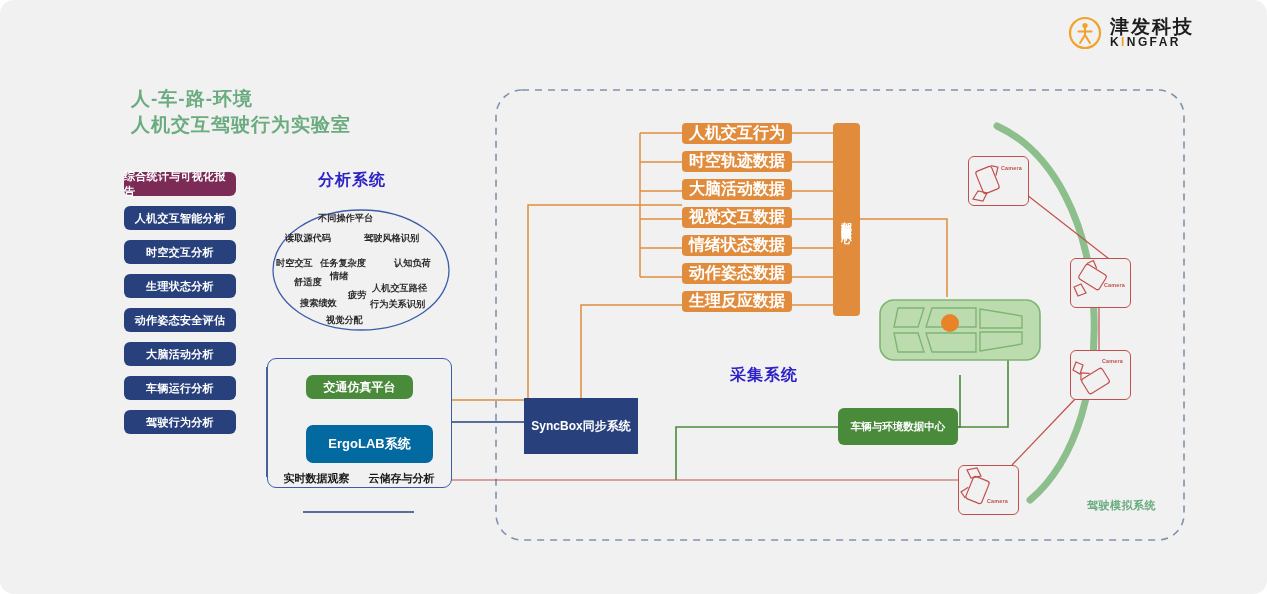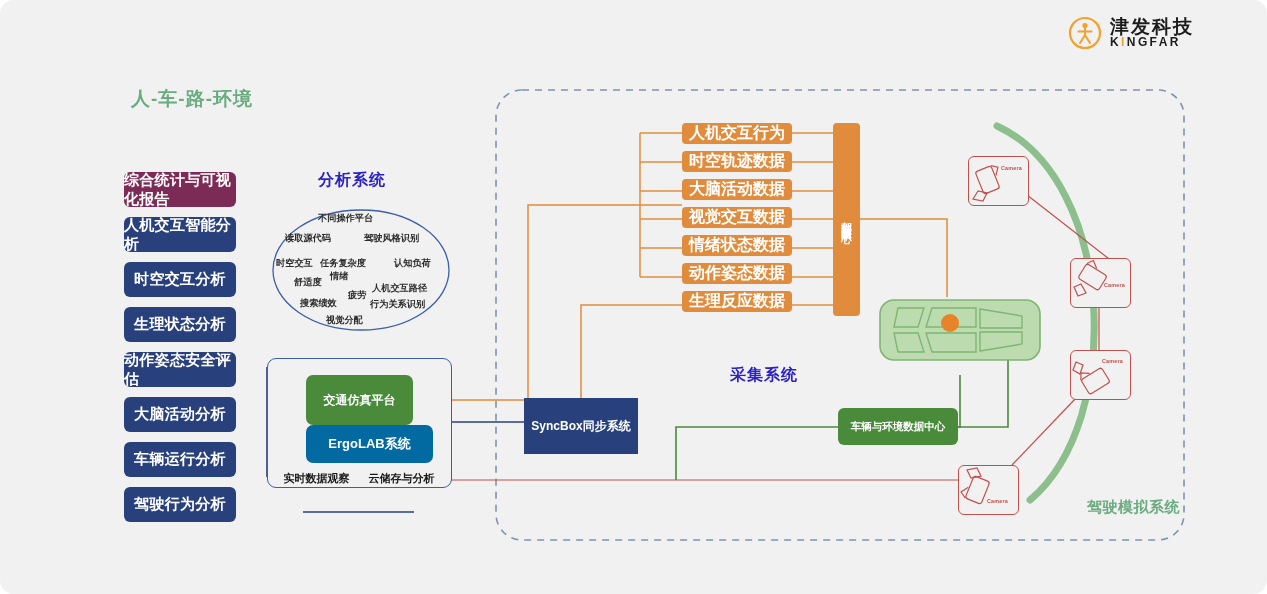--- a/index.html
+++ b/index.html
@@ -7,37 +7,37 @@
   #stage{position:relative;width:1267px;height:594px;background:#f1f1f1;border-radius:14px;overflow:hidden;}
   #stage:before{content:"";position:absolute;inset:6px;border-radius:10px;background:#f1f1f1;}
   .lay{position:absolute;inset:0;}
   svg.lay{z-index:1;}
   .ui{position:absolute;z-index:3;}
 
   
   .title{left:131px;top:86px;width:330px;color:#6aab7f;font-weight:bold;font-size:19px;line-height:26px;letter-spacing:1px;}
 
   
-  .pill{width:112px;height:35px;border-radius:6px;display:flex;align-items:center;justify-content:center;
-        color:#ffffff;font-size:15px;font-weight:bold;letter-spacing:.3px;background:#28407c;}
+  .pill{width:112px;height:24px;border-radius:6px;display:flex;align-items:center;justify-content:center;
+        color:#ffffff;font-size:11px;font-weight:bold;letter-spacing:.3px;background:#28407c;}
   .pill.first{background:#7c2a56;}
   .pillwrap{left:124px;top:172px;display:flex;flex-direction:column;gap:10px;}
 
   
   .h-analysis{left:318px;top:170px;color:#2d22c6;font-size:16px;font-weight:bold;letter-spacing:1px;}
   .h-collect{left:730px;top:365px;color:#2d22c6;font-size:16px;font-weight:bold;letter-spacing:1px;}
-  .h-sim{left:1087px;top:498px;color:#6aab7f;font-size:15px;font-weight:bold;letter-spacing:.5px;}
+  .h-sim{left:1087px;top:498px;color:#6aab7f;font-size:11px;font-weight:bold;letter-spacing:.5px;}
 
   
   .cloud{left:276px;top:212px;width:172px;height:118px;}
   .cw{position:absolute;color:#2b2b2b;font-size:9.2px;font-weight:bold;white-space:nowrap;}
 
   
   .platbox{left:267px;top:358px;width:183px;height:128px;border:1.6px solid #3b5ea8;border-radius:9px;background:#f1f1f1;}
-  .btn-green{position:absolute;left:38px;top:16px;width:107px;height:50px;border-radius:7px;background:#4a8b3b;
+  .btn-green{position:absolute;left:38px;top:16px;width:107px;height:24px;border-radius:7px;background:#4a8b3b;
              color:#fff;font-size:12px;font-weight:bold;display:flex;align-items:center;justify-content:center;}
   .btn-blue{position:absolute;left:38px;top:66px;width:127px;height:38px;border-radius:7px;background:#0369a1;
             color:#fff;font-size:13px;font-weight:bold;display:flex;align-items:center;justify-content:center;}
   .platfoot{left:274px;top:471px;width:170px;display:flex;justify-content:space-around;
             font-size:11px;font-weight:bold;color:#1a1a1a;}
 
   
   .obox{width:110px;height:21px;border-radius:4px;background:#e08c3c;color:#fff;font-size:16px;font-weight:bold;
         display:flex;align-items:center;justify-content:center;}
   .oboxwrap{left:682px;top:123px;display:flex;flex-direction:column;gap:7px;}
@@ -139,20 +139,21 @@
       <path d="M17 12.4 L17 19 M17 19 L12 27 M17 19 L22 27 M10.5 15.5 L23.5 15.5" stroke="#f2a22c" stroke-width="2" fill="none" stroke-linecap="round"></path>
     </svg>
     <div>
       <div class="cn">津发科技</div>
       <div class="en"><span>K</span><b>I</b><span>NGFAR</span></div>
     </div>
   </div>
 
   <div class="ui title">
     <div>人-车-路-环境</div>
+    <div>人机交互驾驶行为实验室</div>
   </div>
 
   <div class="ui pillwrap">
     <div class="pill first">综合统计与可视化报告</div>
     <div class="pill">人机交互智能分析</div>
     <div class="pill">时空交互分析</div>
     <div class="pill">生理状态分析</div>
     <div class="pill">动作姿态安全评估</div>
     <div class="pill">大脑活动分析</div>
     <div class="pill">车辆运行分析</div>

